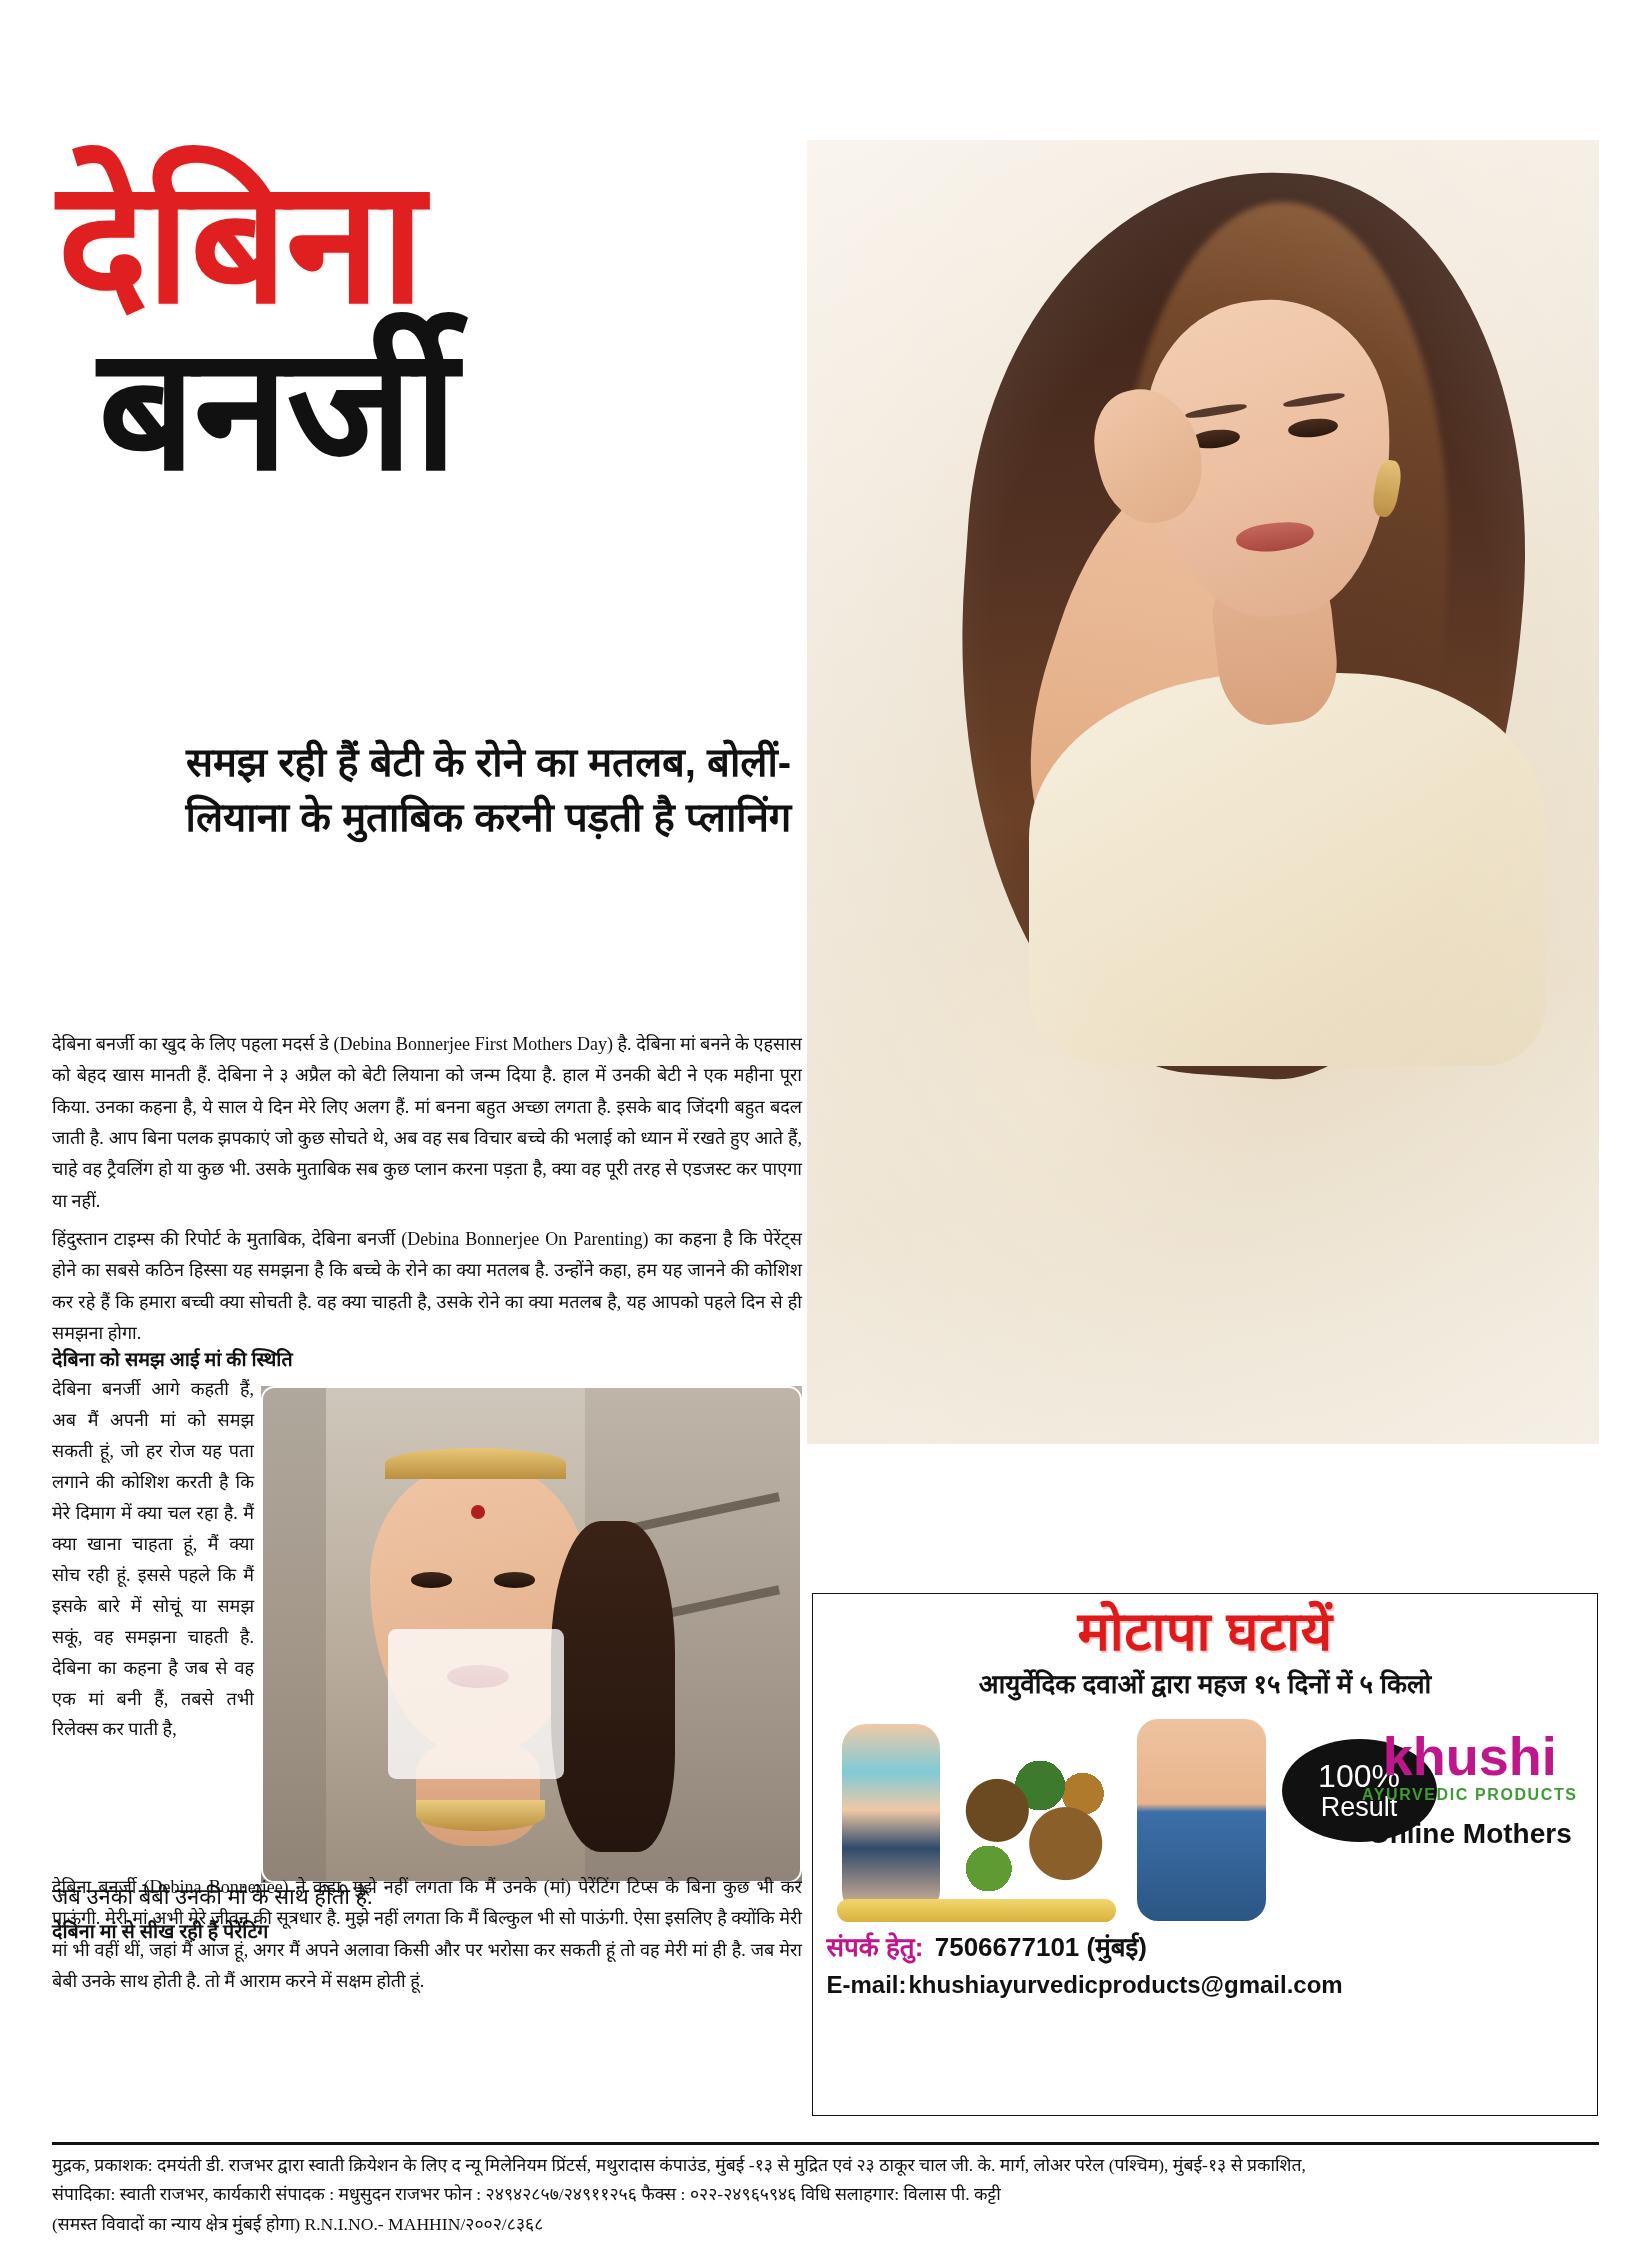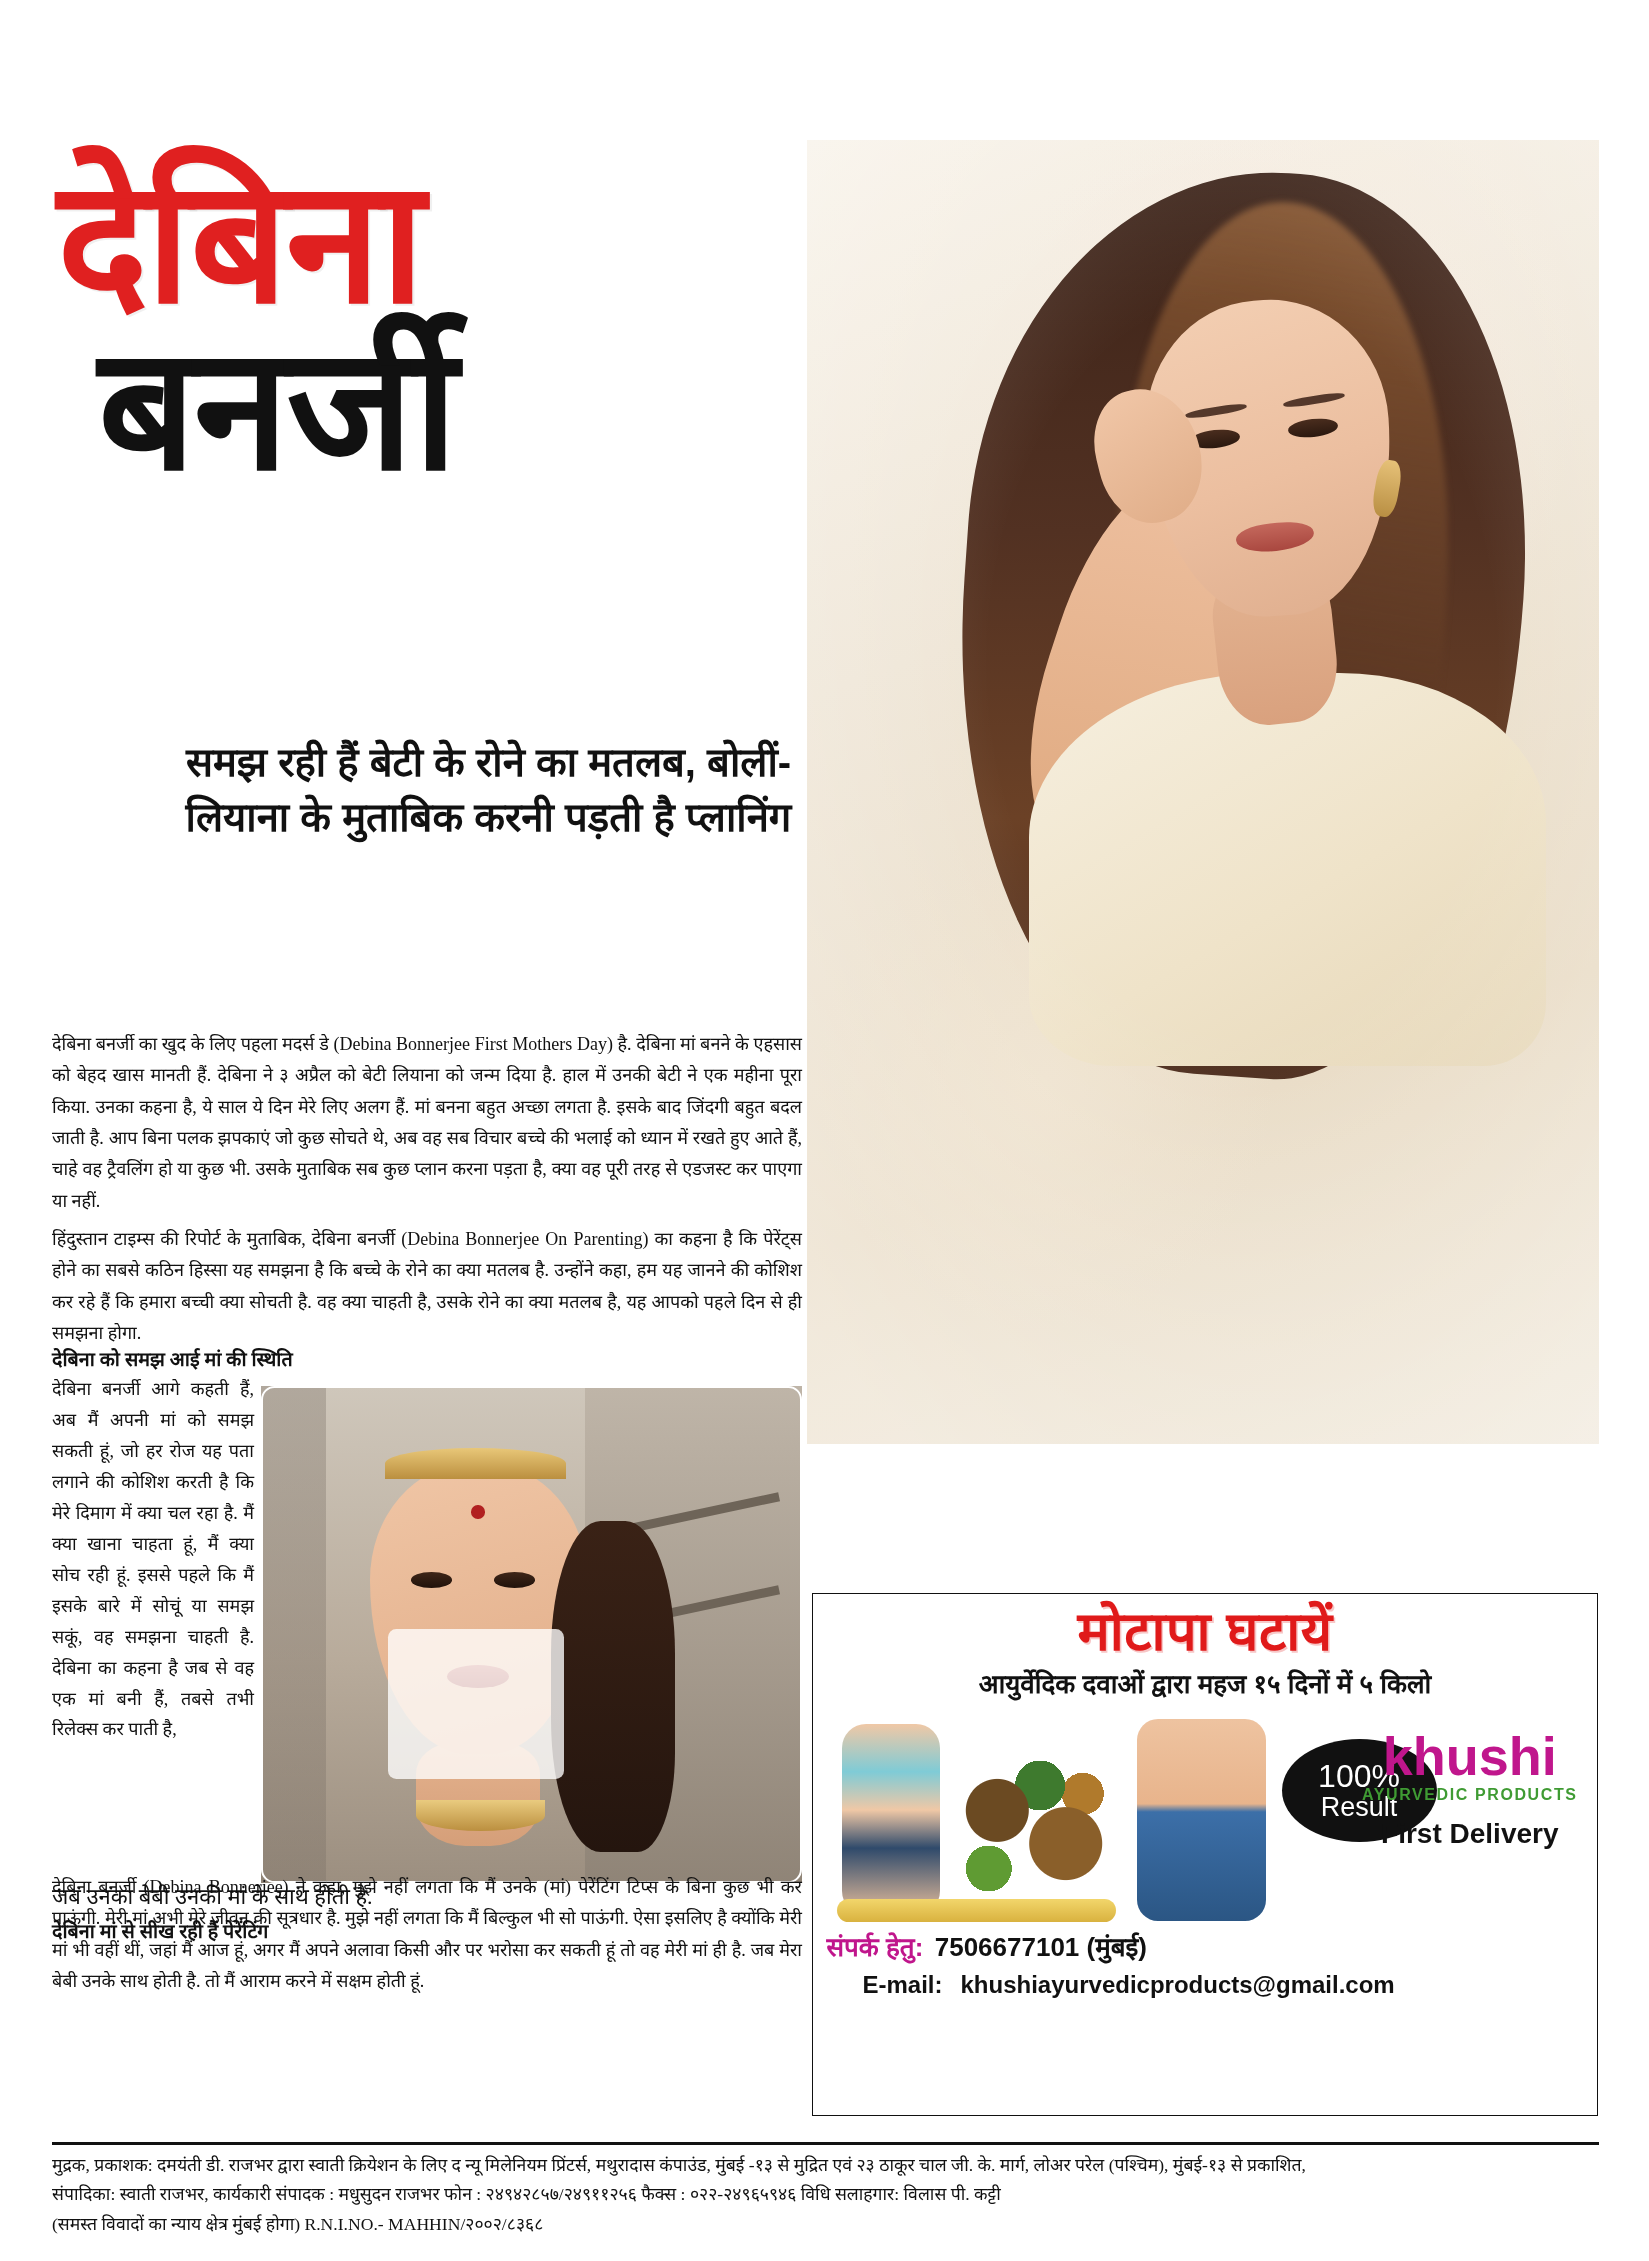--- a/index.html
+++ b/index.html
@@ -347,21 +347,21 @@
     background:linear-gradient(180deg,#f2d66b,#d9b23f);
     border-radius:11.4px;
   }
   .ad-contact{
     margin-top:3.1px;font-weight:bold;font-size:26px;color:#111;
     display:flex;align-items:baseline;gap:11.4px;
   }
   .ad-contact .lbl{color:#c0168c;}
   .ad-email{
     margin-top:6.2px;font-weight:bold;font-size:24px;color:#111;
-    display:flex;align-items:baseline;gap:18px;margin-left:36px;
+    display:flex;align-items:baseline;gap:2px;
   }
 
   
   .footer-rule{
     position:absolute;left:52px;top:2142px;width:1547px;height:2.6px;background:#111;
   }
   .footer{
     position:absolute;left:52px;top:2152px;width:1547px;
     font-family:"Liberation Serif", serif;
     font-size:17.6px;line-height:1.55;color:#111;
@@ -441,21 +441,21 @@
       <div class="ad-woman"></div>
       <div class="ad-herbs"></div>
       <div class="ad-man"></div>
       <div class="ad-result">
         <div class="r1">100%</div>
         <div class="r2">Result</div>
       </div>
       <div class="brand">
         <div class="brand-name">khushi</div>
         <div class="brand-sub">AYURVEDIC PRODUCTS</div>
-        <div class="brand-delivery">First Delivery</div>
+        <div class="brand-delivery">Online Mothers</div>
       </div>
       <div class="ad-tape"></div>
     </div>
 
     <div class="ad-contact">
       <span class="lbl">संपर्क हेतु:</span>
       <span>7506677101 (मुंबई)</span>
     </div>
     <div class="ad-email">
       <span>E-mail:</span>

